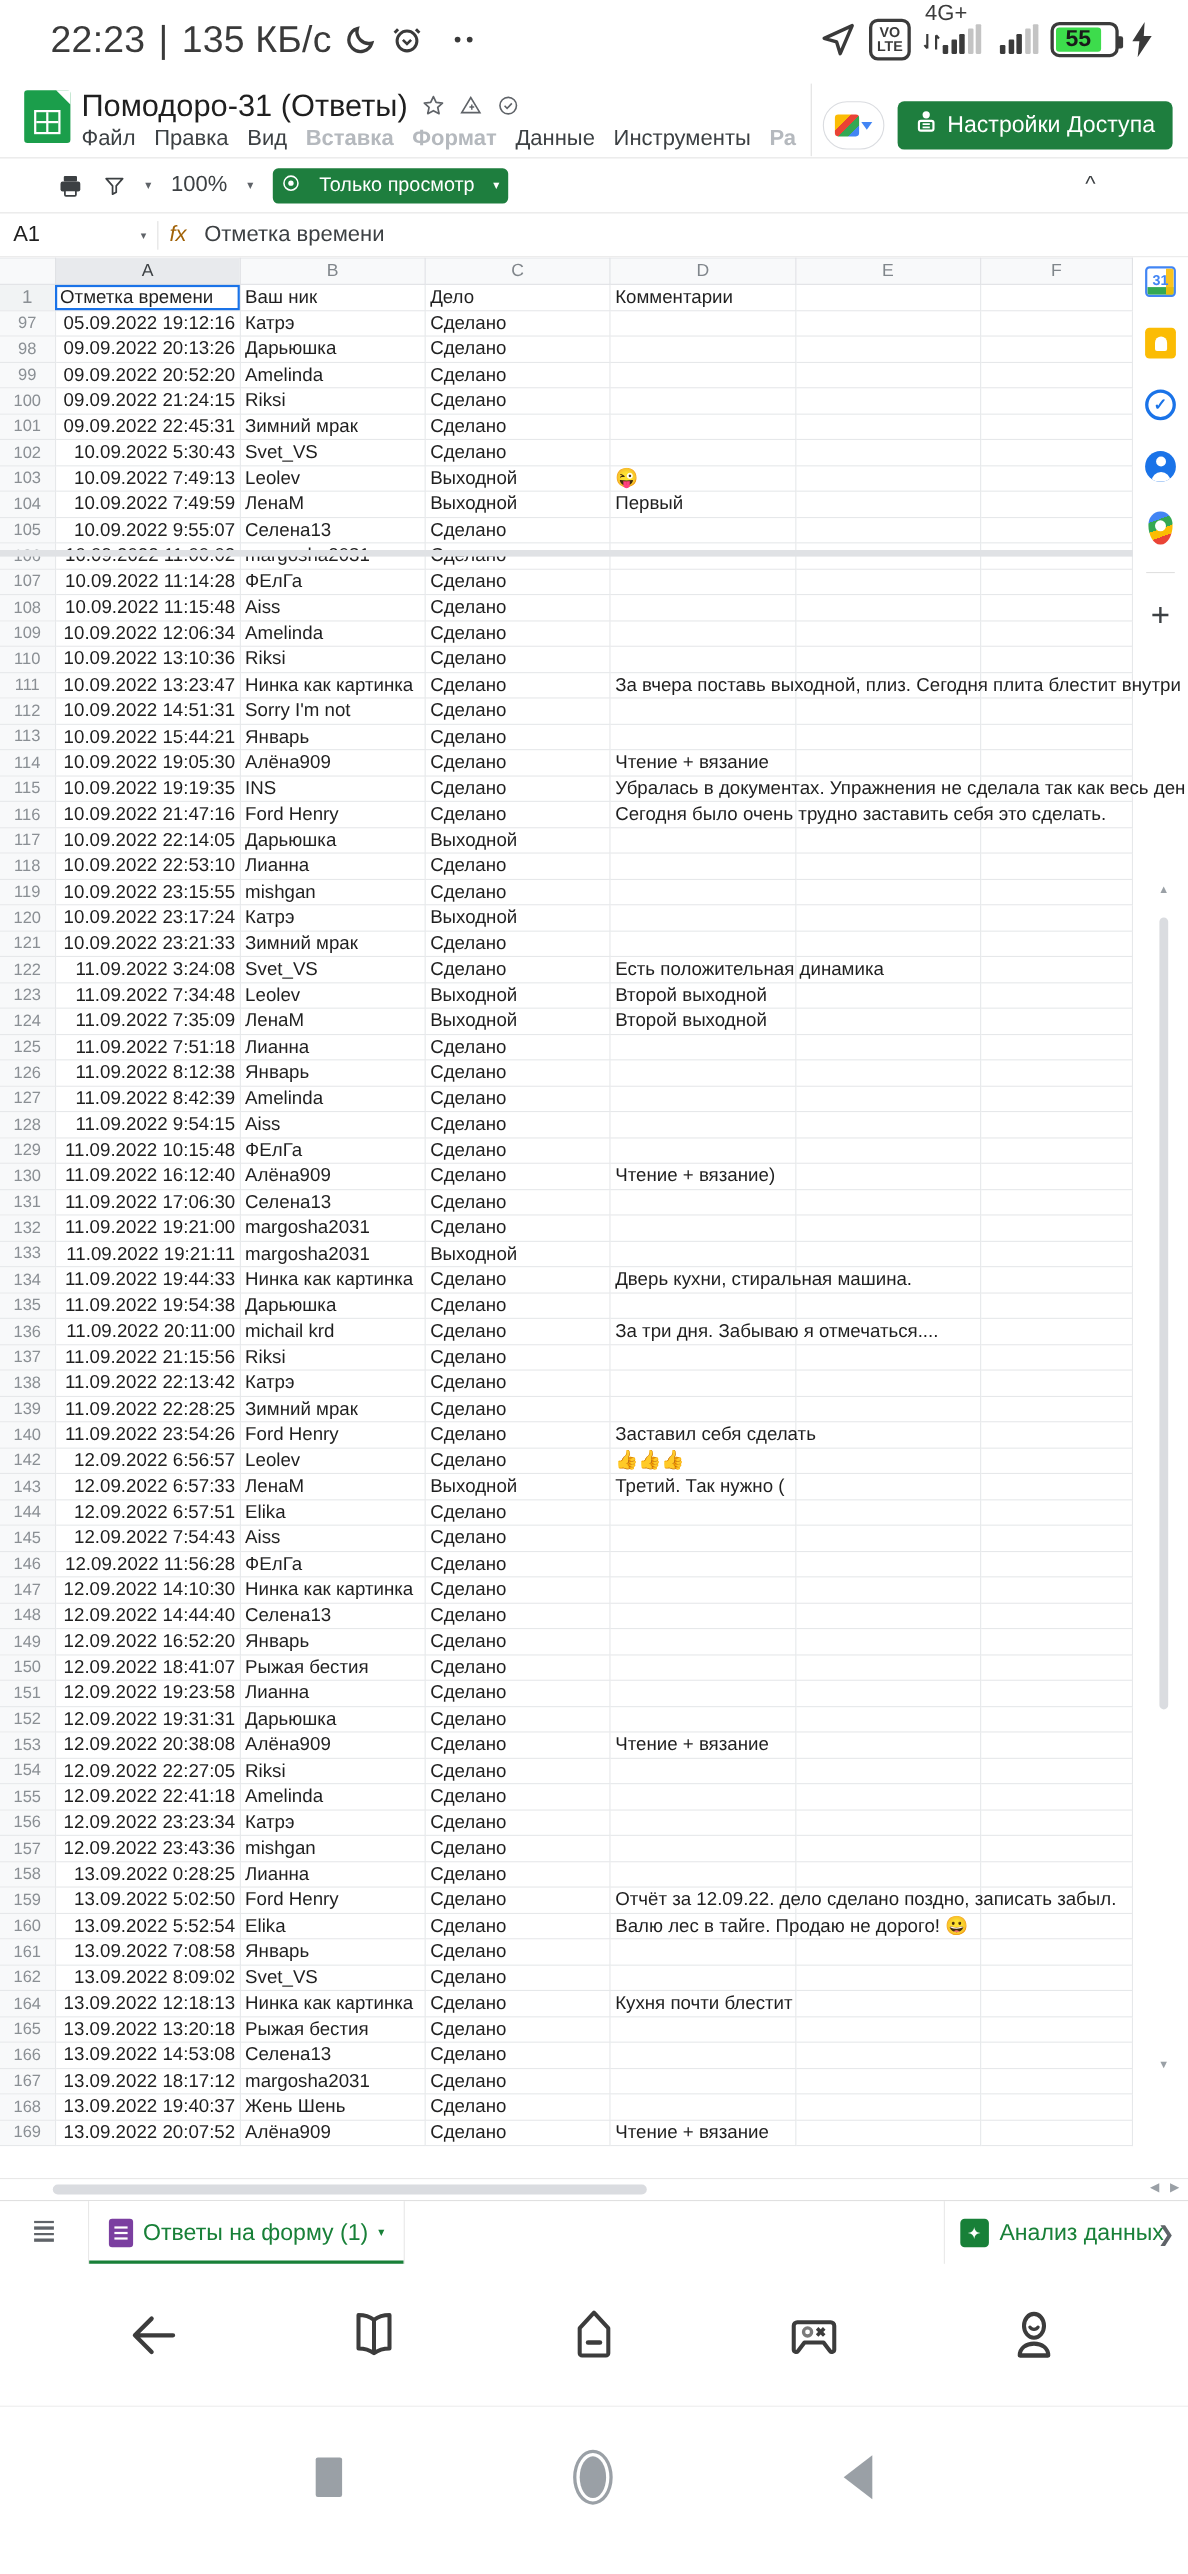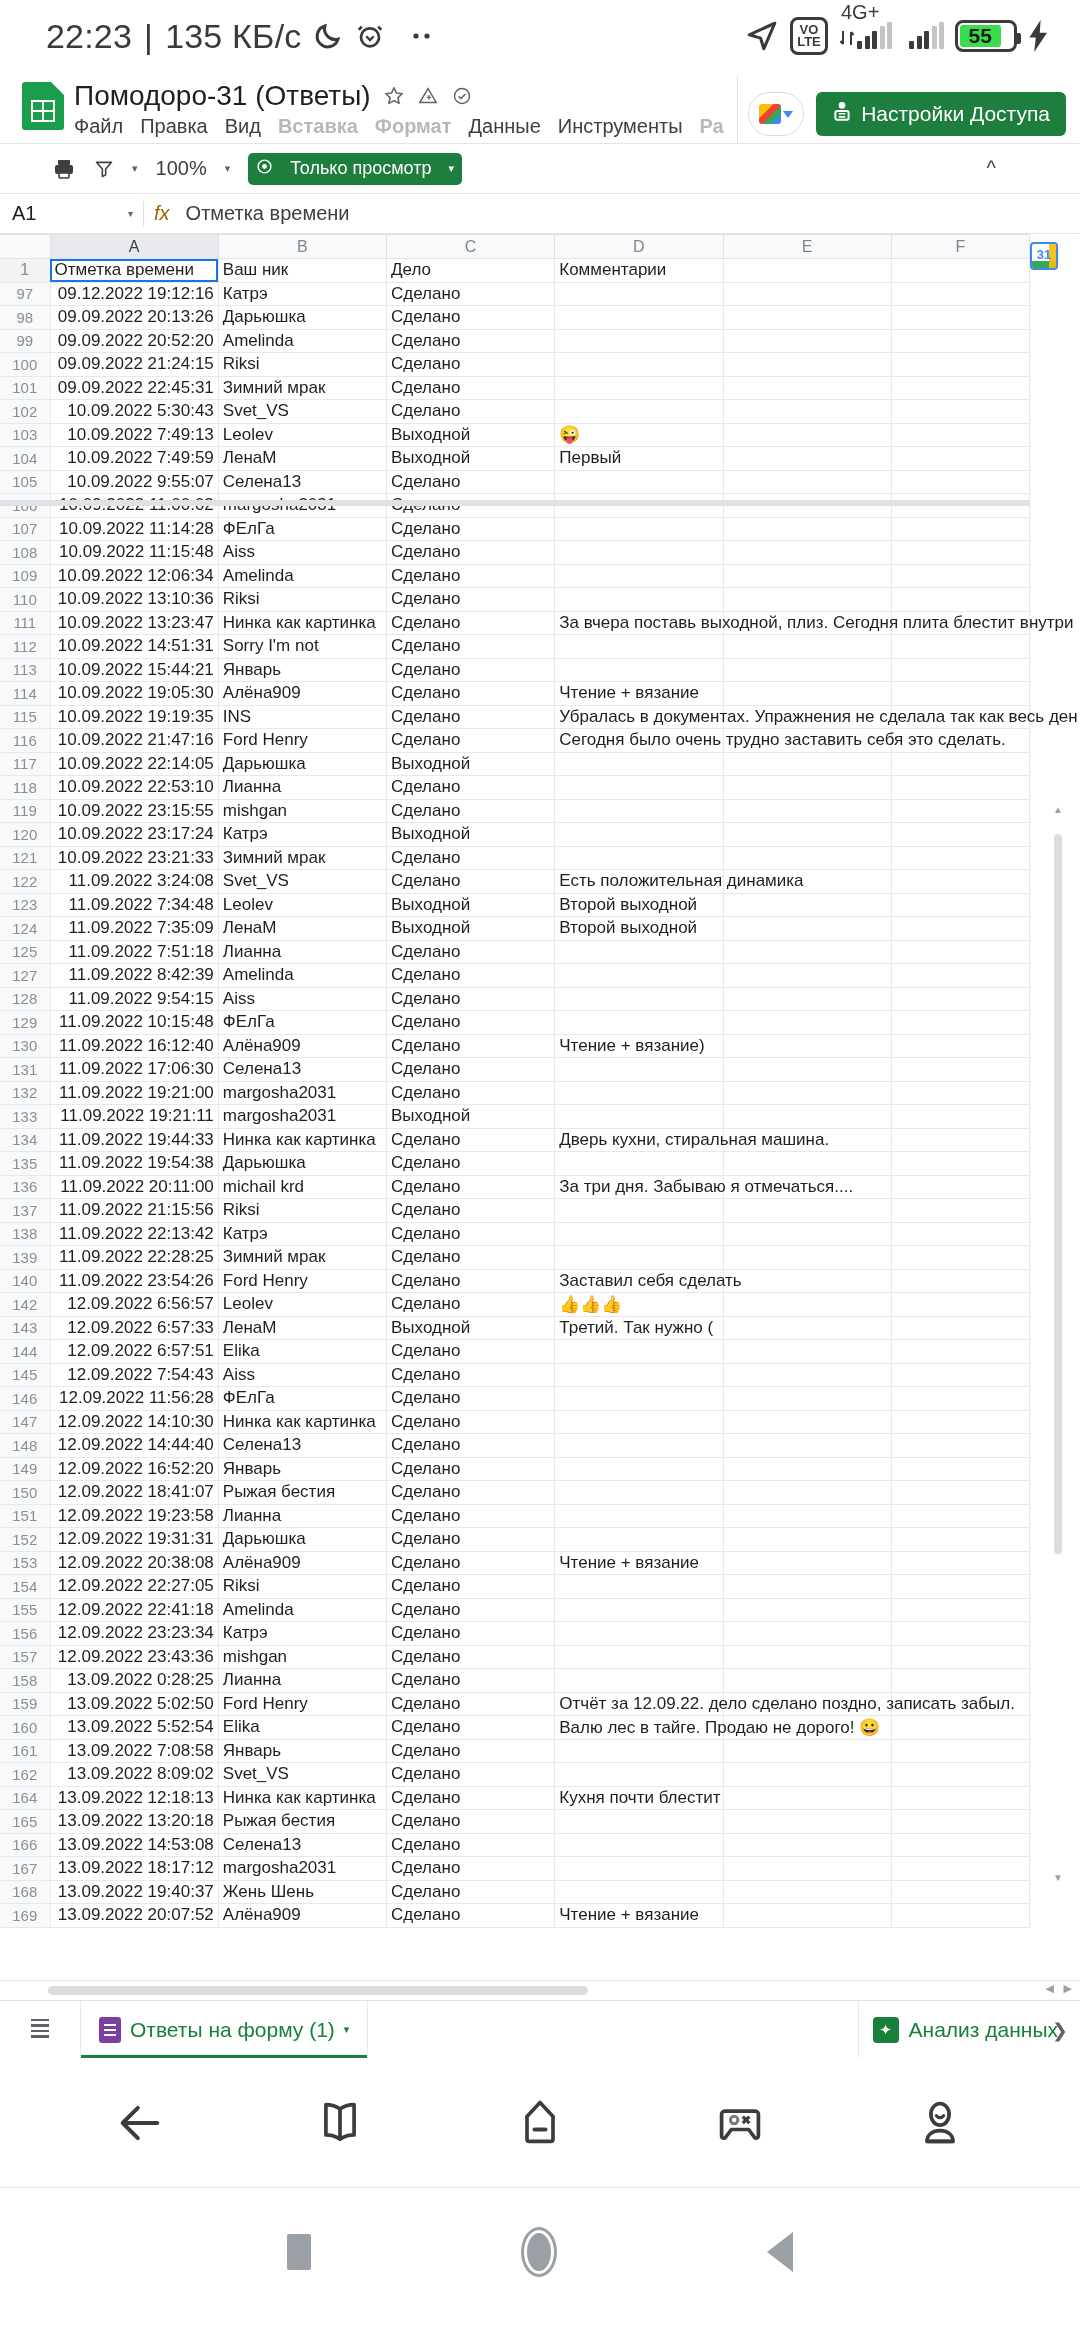--- a/index.html
+++ b/index.html
@@ -188,21 +188,21 @@
   }
   .v-thumb{
     position:absolute; left:2px; top:570px; width:8px; height:720px;
     background:#dadce0; border-radius:4px;
   }
   .v-arrow{ position:absolute; left:1px; font-size:10px; color:#9aa0a6; }
 
   
   .rail{
     position:absolute; right:0; top:222px; width:50px;
-    display:flex; flex-direction:row; align-items:center;
+    display:flex; flex-direction:column; align-items:center;
     gap:24px; padding-top:18px;
   }
   .rail .r-ic{ width:32px; height:32px; display:flex; align-items:center; justify-content:center; }
   .cal-ic{ width:28px; height:28px; border-radius:4px; background:#fff;
     border:2px solid #4285f4; position:relative; font-size:13px; color:#4285f4;
     display:flex; align-items:flex-end; justify-content:center; font-weight:bold;
     overflow:hidden;
   }
   .cal-ic::before{ content:""; position:absolute; left:0; bottom:0; width:100%; height:7px; background:#34a853; }
   .cal-ic::after{ content:""; position:absolute; right:0; top:0; width:7px; height:100%; background:#fbbc04; opacity:.9; }
@@ -465,21 +465,21 @@
         <td>Ваш ник</td>
         <td>Дело</td>
         <td>Комментарии</td>
         <td></td>
         <td></td>
       </tr>
     </tbody>
     <tbody id="rows-body">
         <tr>
           <td class="rn">97</td>
-          <td class="ts">09.12.2022 19:12:16</td>
+          <td class="ts">05.09.2022 19:12:16</td>
           <td>Катрэ</td>
           <td>Сделано</td>
           <td class="ovf"></td>
           <td></td>
           <td></td>
         </tr>
         <tr>
           <td class="rn">98</td>
           <td class="ts">09.09.2022 20:13:26</td>
           <td>Дарьюшка</td>
@@ -719,20 +719,29 @@
           <td>ЛенаМ</td>
           <td>Выходной</td>
           <td class="ovf">Второй выходной</td>
           <td></td>
           <td></td>
         </tr>
         <tr>
           <td class="rn">125</td>
           <td class="ts">11.09.2022 7:51:18</td>
           <td>Лианна</td>
+          <td>Сделано</td>
+          <td class="ovf"></td>
+          <td></td>
+          <td></td>
+        </tr>
+        <tr>
+          <td class="rn">126</td>
+          <td class="ts">11.09.2022 8:12:38</td>
+          <td>Январь</td>
           <td>Сделано</td>
           <td class="ovf"></td>
           <td></td>
           <td></td>
         </tr>
         <tr>
           <td class="rn">127</td>
           <td class="ts">11.09.2022 8:42:39</td>
           <td>Amelinda</td>
           <td>Сделано</td>

